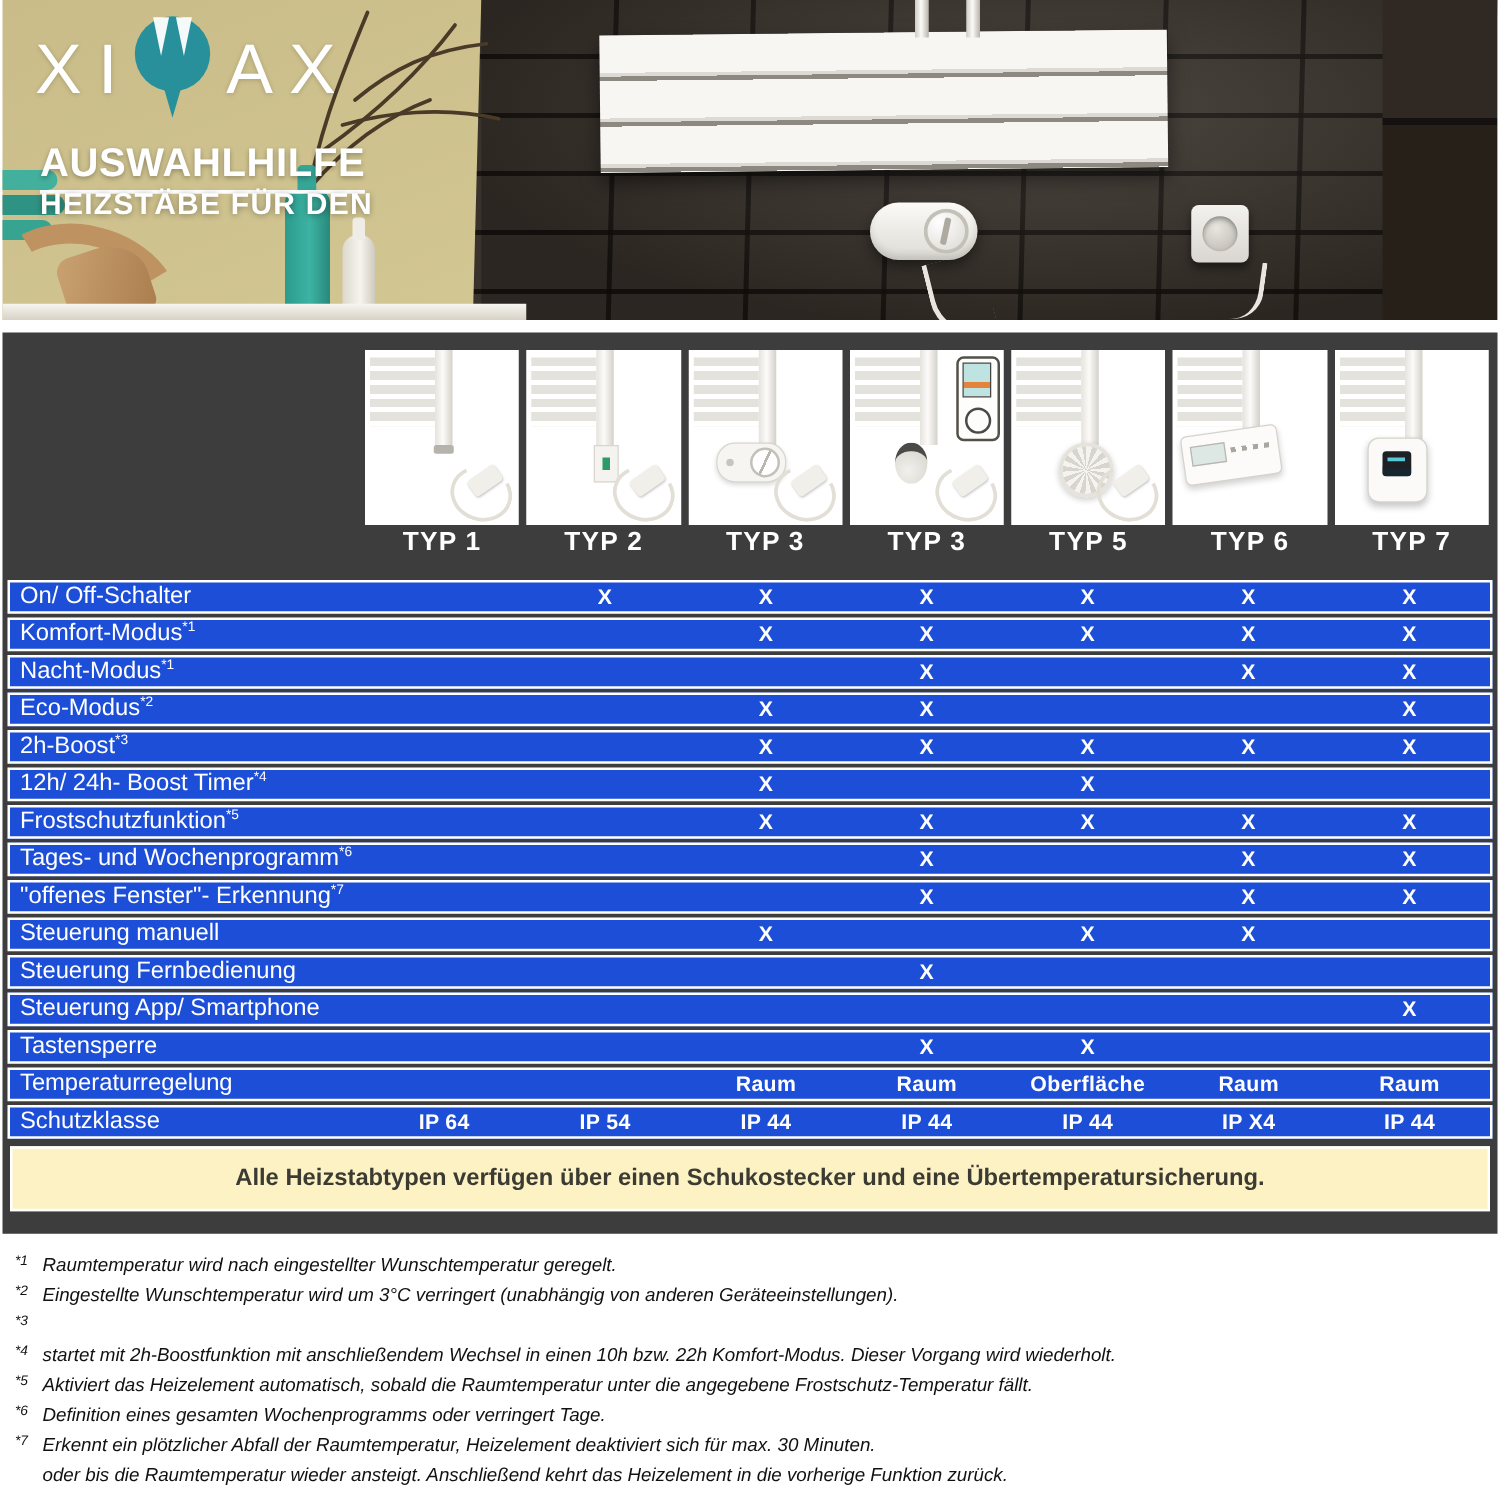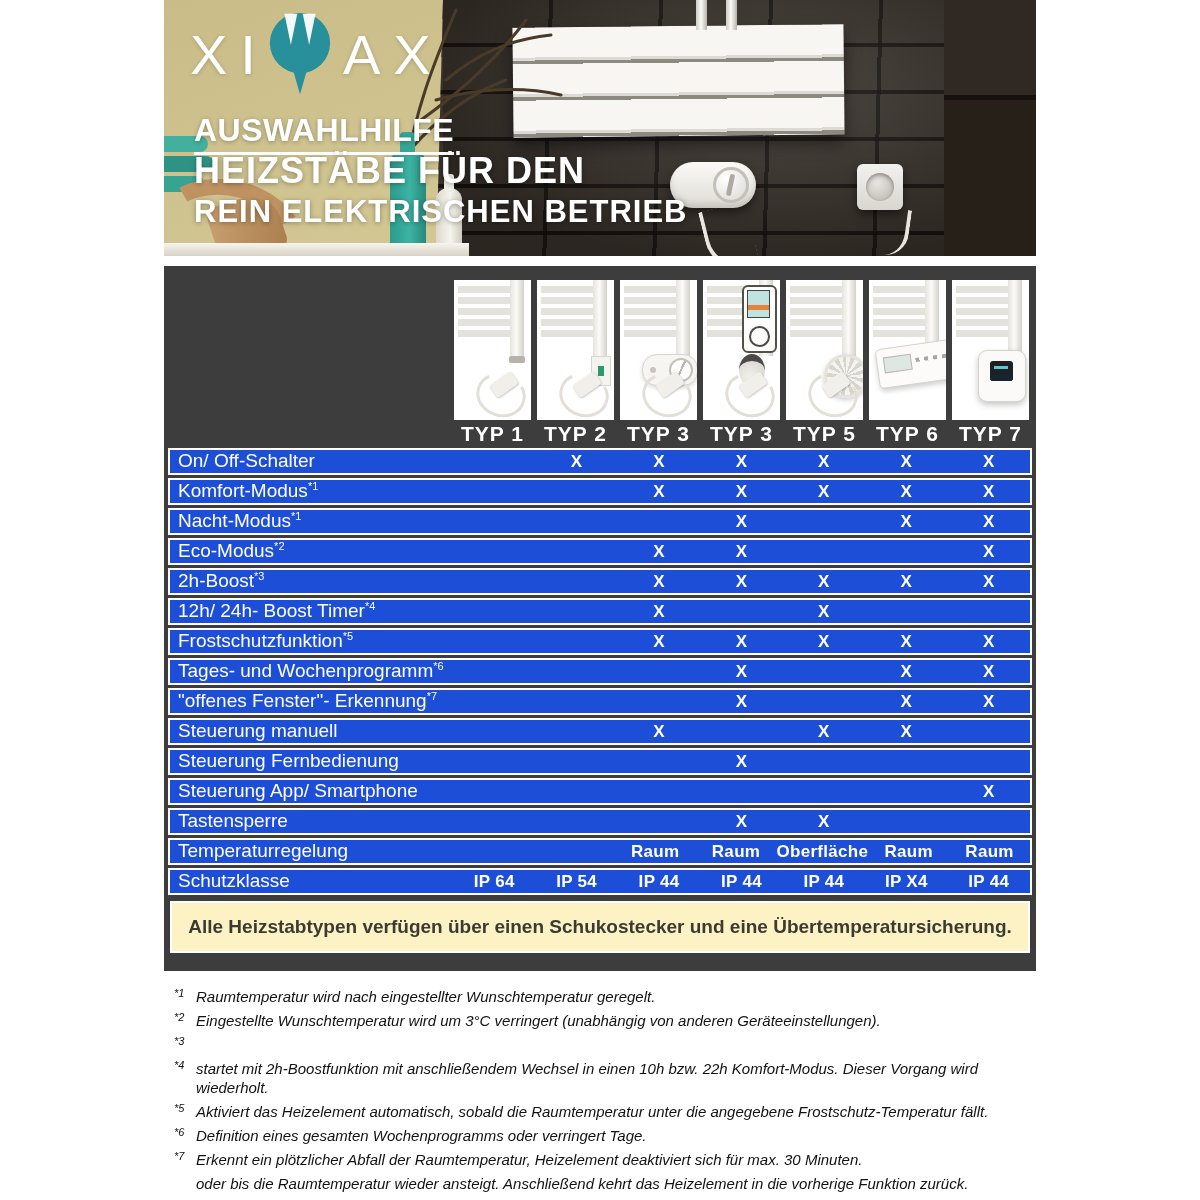--- a/index.html
+++ b/index.html
@@ -1,17 +1,17 @@
 <!DOCTYPE html>
 <html><head>
 <meta charset="utf-8">
 <style>
   html,body{margin:0;padding:0;width:1200px;height:1200px;background:#ffffff;overflow:hidden;
     font-family:"Liberation Sans","DejaVu Sans",sans-serif;}
-  .page{width:872px;margin:0 auto;}
+  .page{width:1196px;margin:0 auto;}
 
   
   .hero{position:relative;height:256px;overflow:hidden;
     background:linear-gradient(160deg,#c9bc88 0%,#d2c693 55%,#dcd1a4 100%);}
   .hero-tiles{position:absolute;top:0;bottom:0;right:0;left:32%;
     background:
       repeating-linear-gradient(90deg, rgba(16,13,10,0) 0 106px, rgba(16,13,10,.75) 106px 110px),
       repeating-linear-gradient(180deg, #3a332c 0 43px, #171310 43px 47px);
     transform:skewX(-1.5deg);transform-origin:top;}
   .hero-tiles-glow{position:absolute;top:0;bottom:0;right:0;left:32%;
@@ -61,29 +61,29 @@
     background:#efede6;border-radius:3px;}
   .table-surface{position:absolute;left:0;bottom:0;width:35%;height:13px;
     background:linear-gradient(180deg,#f7f5f0,#d7d2c6);}
 
   .logo{position:absolute;left:26px;top:12px;display:flex;align-items:center;color:#fff;
     font-size:56px;letter-spacing:13px;font-weight:400;text-shadow:0 1px 4px rgba(0,0,0,.18);}
   .logo .m-icon{margin:0 10px 0 -2px;}
   .eyebrow{position:absolute;left:30px;top:112px;color:#fff;font-weight:bold;font-size:32px;
     letter-spacing:.5px;border-bottom:3px solid #fff;padding-bottom:3px;
     text-shadow:0 1px 4px rgba(0,0,0,.3);}
-  .title1{position:absolute;left:30px;top:150px;color:#fff;font-weight:bold;font-size:36px;
+  .title1{position:absolute;left:30px;top:150px;color:#fff;font-weight:bold;font-size:24px;
     letter-spacing:1px;text-shadow:0 1px 5px rgba(0,0,0,.35);}
   .title2{position:absolute;left:30px;top:194px;color:#fff;font-weight:bold;font-size:31px;
     letter-spacing:1px;text-shadow:0 1px 5px rgba(0,0,0,.35);}
 
   
   .panel{background:#3d3d3d;margin-top:10px;padding:6px 4px 18px;}
   .pgrid{display:grid;grid-template-columns:283px repeat(7,1fr);}
-  .product-cell{padding:8px 3px 0;text-align:center;}
+  .product-cell{padding:8px 3px 16px;text-align:center;}
   .thumb{position:relative;height:140px;background:#ffffff;overflow:hidden;}
   .typ-label{height:28px;line-height:28px;color:#fff;font-weight:bold;font-size:21px;letter-spacing:1px;}
 
   .t-rungs{position:absolute;left:4px;top:6px;width:52px;height:55px;
     background:repeating-linear-gradient(180deg,#e4e2dd 0 7px,#ffffff 7px 11px);}
   .t-tube{position:absolute;left:56px;top:0;width:14px;height:76px;
     background:linear-gradient(90deg,#e6e3dd,#fcfbf9 45%,#d4d1ca);}
   .t-cable{position:absolute;right:5px;bottom:3px;width:44px;height:38px;border-radius:50%;
     border:3px solid #e2dfd7;border-top-color:transparent;transform:rotate(18deg);}
   .t-plug{position:absolute;right:14px;bottom:28px;width:26px;height:15px;background:#f1efe9;
@@ -181,21 +181,20 @@
       <svg class="m-icon" width="66" height="84" viewBox="0 0 72 92">
         <circle cx="36" cy="34" r="33" fill="#27909a"></circle>
         <path d="M27 59 L36 90 L45 59 Z" fill="#27909a"></path>
         <path d="M19 2 L33 2 L26 36 Z" fill="#ffffff" opacity="0.95"></path>
         <path d="M39 2 L53 2 L46 36 Z" fill="#ffffff" opacity="0.95"></path>
       </svg>
       <span>AX</span>
     </div>
     <div class="eyebrow">AUSWAHLHILFE</div>
     <div class="title1">HEIZSTÄBE FÜR DEN</div>
-    <div class="title2">REIN ELEKTRISCHEN BETRIEB</div>
   </div>
 
   <div class="panel">
     <div class="pgrid" id="products-row">
       <div></div>
 
   <div class="product-cell">
     <div class="thumb">
       <div class="t-rungs"></div>
       <div class="t-tube"></div>

